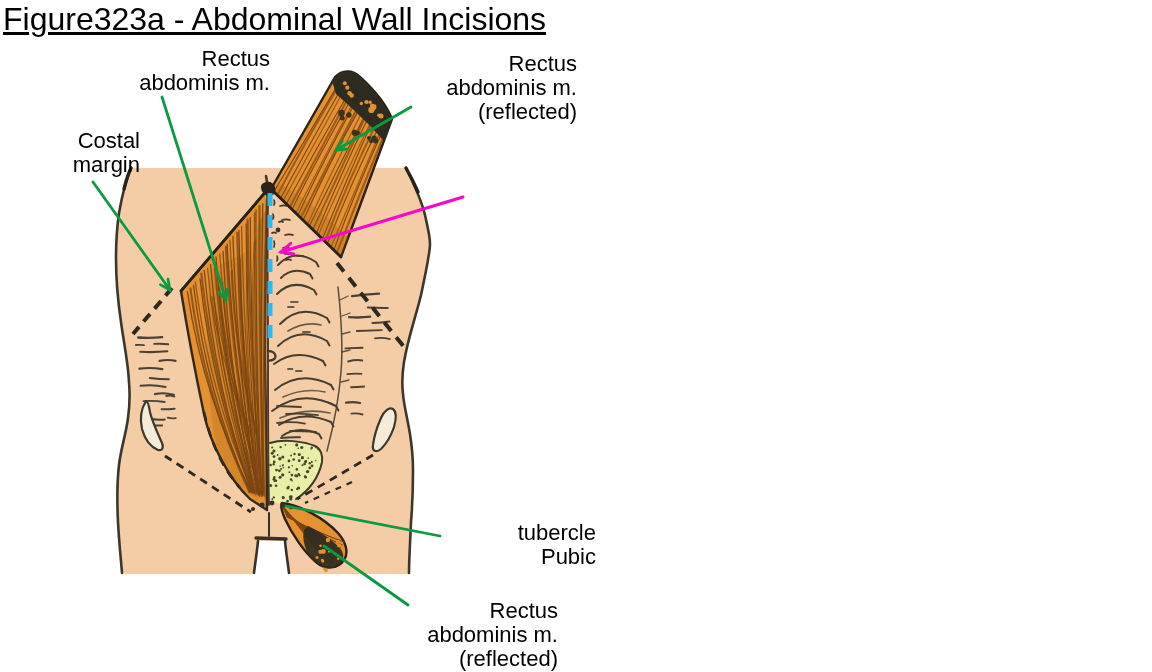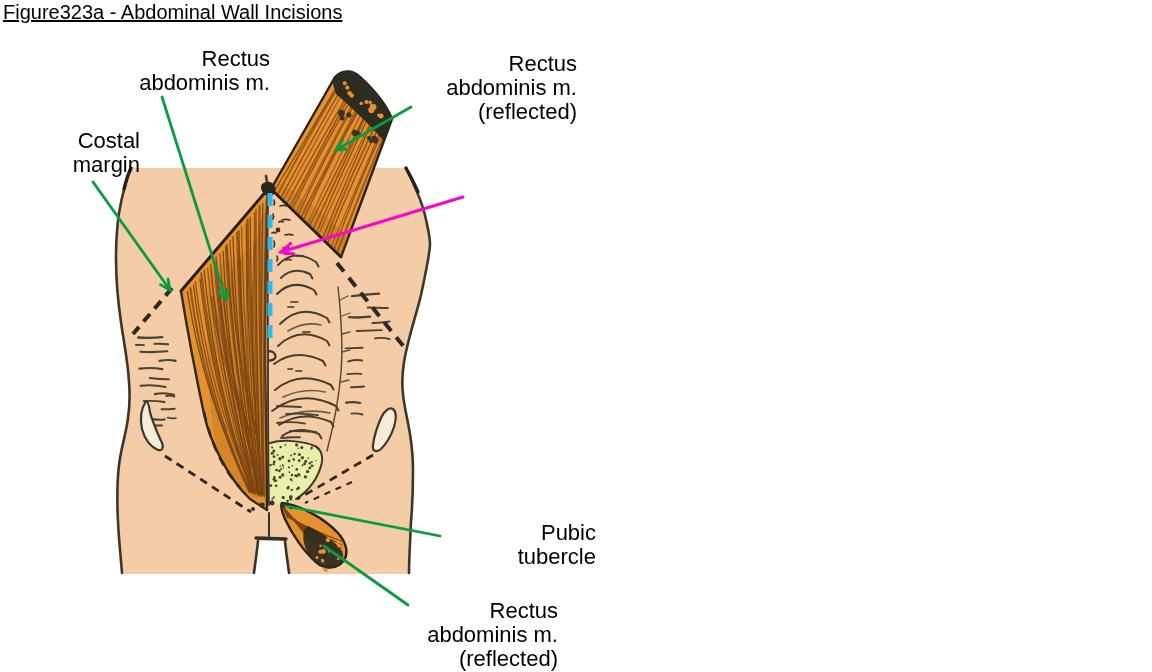--- a/index.html
+++ b/index.html
@@ -5,21 +5,21 @@
   :root{--background:#ffffff;--text:#000000;--skin:#f4cca6;--outline:#3b372d;--muscle:#e5912f;
         --muscle-fiber:#7a4413;--muscle-dark-end:#2e2b20;--incision-cyan:#2fb9e9;--pointer-green:#0a9b42;
         --annotation-magenta:#f806c9;--suprapubic-patch:#e9efa9;--patch-dot:#45452a;--iliac-mark-cream:#f4ecd8;}
   html,body{margin:0;padding:0;}
   body{width:1152px;height:672px;background:var(--background,#fff);position:relative;overflow:hidden;
        font-family:"Liberation Sans",sans-serif;}
   #stage{position:absolute;left:0;top:0;width:1152px;height:672px;}
   svg{position:absolute;left:0;top:0;}
   .lbl{position:absolute;color:var(--text,#000);font-size:22px;line-height:24px;text-align:right;white-space:nowrap;}
   .lbl div{height:24px;}
-  #title{position:absolute;left:3px;top:1px;font-size:20px;color:var(--text,#000);
+  #title{position:absolute;left:3px;top:1px;font-size:32px;color:var(--text,#000);
          text-decoration:underline;white-space:nowrap;letter-spacing:0px;}
   #lbl-extend{color:var(--annotation-magenta,#f806c9);font-weight:bold;}
 </style>
 </head>
 <body>
 
 <div id="stage">
 
 <svg width="1152" height="672" viewBox="0 0 1152 672" aria-hidden="true">
 
@@ -438,22 +438,22 @@
     <div>(reflected)</div>
   </div>
 
   <div class="lbl" id="lbl-costal" style="left:-20px;top:129px;width:160px;">
     <div>Costal</div>
     <div>margin</div>
   </div>
 
 
   <div class="lbl" id="lbl-pubic" style="left:396px;top:521px;width:200px;">
+    <div>tubercle</div>
     <div>Pubic</div>
-    <div>tubercle</div>
   </div>
 
   <div class="lbl" id="lbl-rectus-bottom" style="left:358px;top:599px;width:200px;">
     <div>Rectus</div>
     <div>abdominis m.</div>
     <div>(reflected)</div>
   </div>
 
 </div>
 

